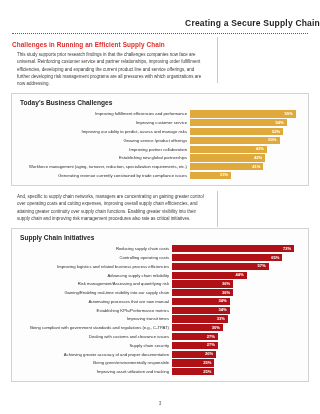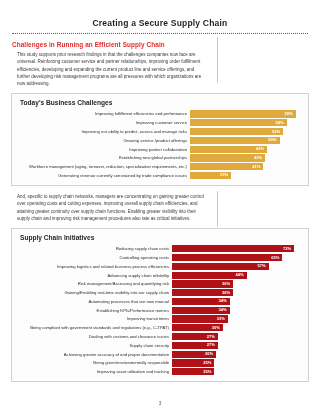--- a/index.html
+++ b/index.html
@@ -12,21 +12,21 @@
     position:relative;
   }
   .page{
     width:320px;height:414px;
     position:relative;
     box-sizing:border-box;
     padding:0;
   }
   
   .page-title{
-    text-align:center;
+    text-align:right;
     font-size:8.5px;
     font-weight:bold;
     letter-spacing:.2px;
     color:#231f20;
     padding-top:18px;
   }
   .dotted-rule{
     margin:5px 12px 0 12px;
     border-top:1.2px dotted #d42c2c;
     height:0;

